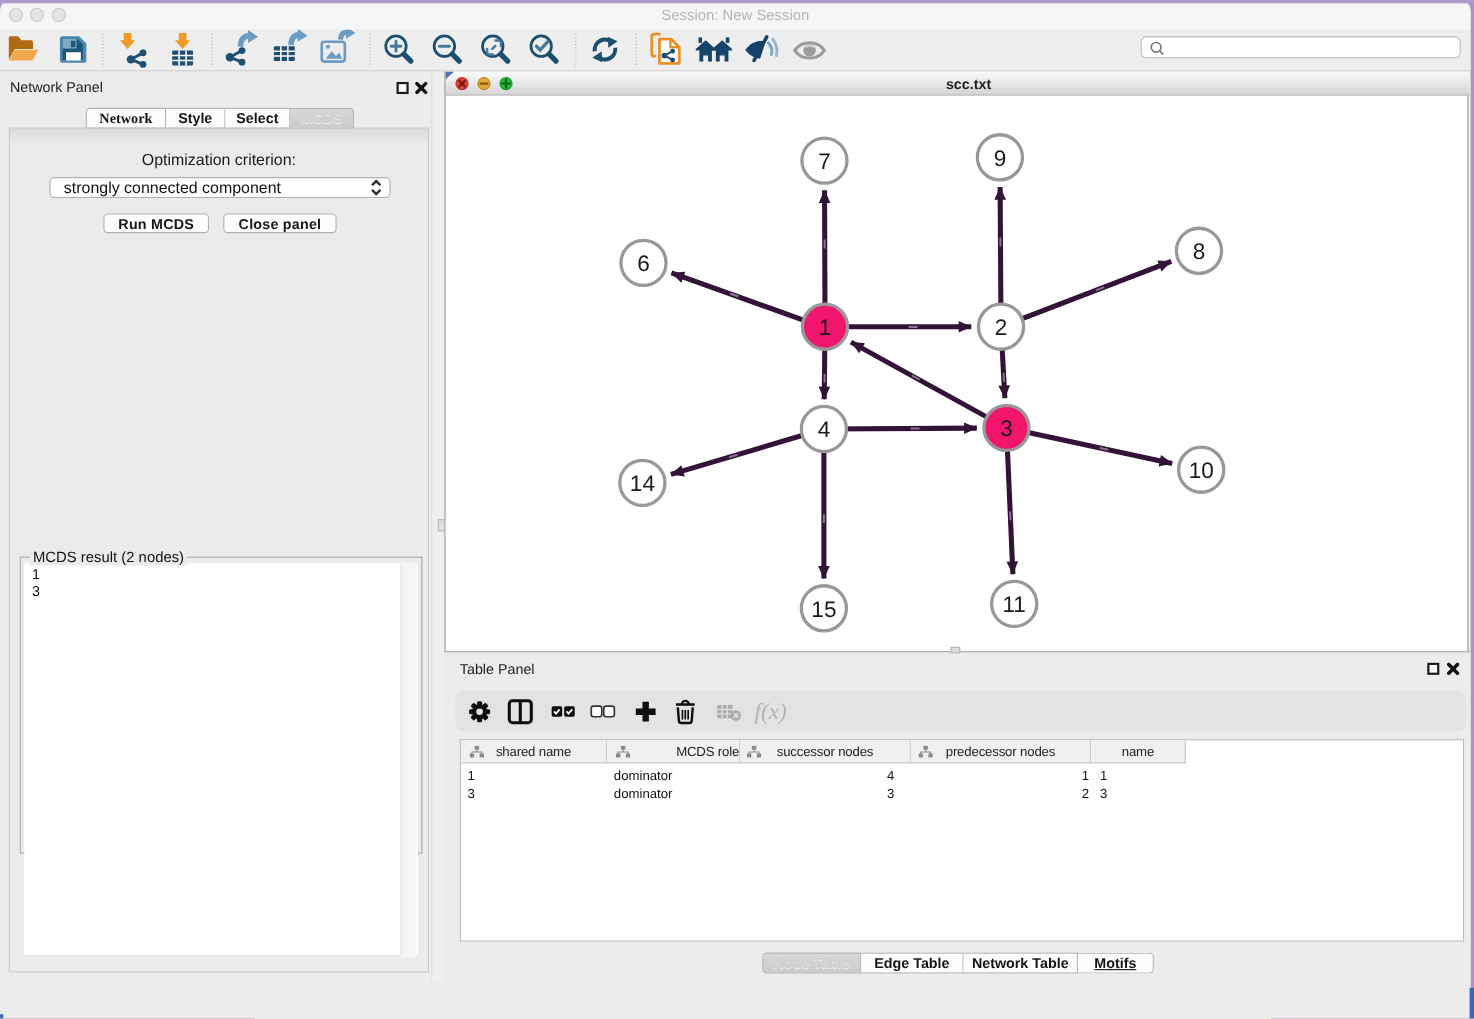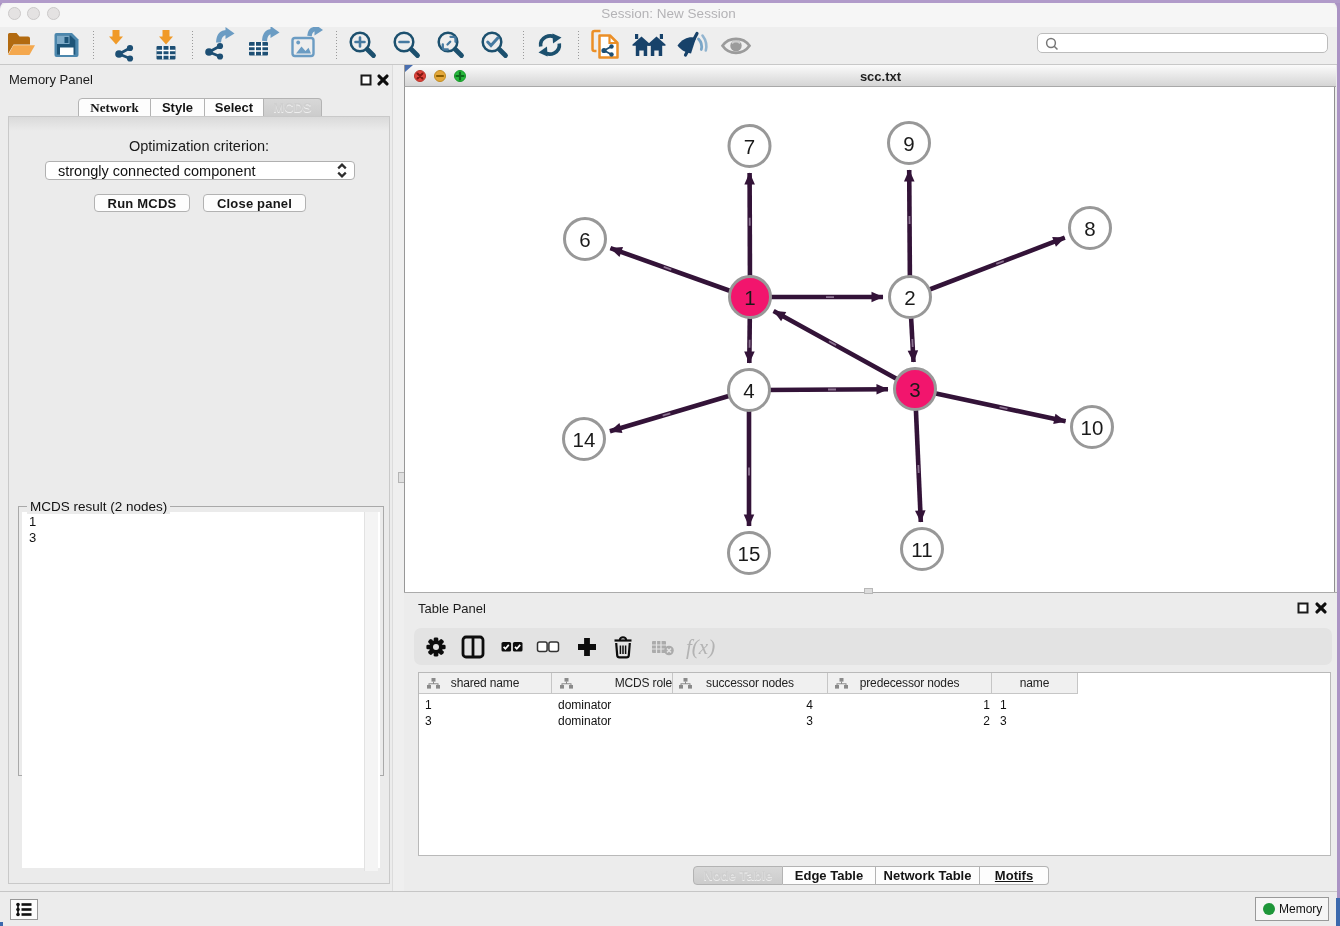--- a/index.html
+++ b/index.html
@@ -205,21 +205,21 @@
     </svg>
     <div id="searchbox">
       <svg width="20" height="18" style="position:absolute;left:4px;top:1px;" viewBox="0 0 20 18">
         <circle cx="9" cy="8" r="4.4" fill="none" stroke="#777" stroke-width="1.5"></circle>
         <line x1="12.2" y1="11.2" x2="15.5" y2="14.5" stroke="#777" stroke-width="1.5"></line>
       </svg>
     </div>
   </div>
 
   <div id="leftpanel">
-    <div class="paneltitle" style="position:absolute;left:9px;top:7px;">Memory Panel</div>
+    <div class="paneltitle" style="position:absolute;left:9px;top:7px;">Network Panel</div>
     <svg width="12" height="12" viewBox="0 0 12 12" style="position:absolute;left:360px;top:9px;">
       <rect x="1.5" y="1.5" width="9" height="9" fill="#fff" stroke="#1a1a1a" stroke-width="2"></rect>
     </svg>
     <svg width="12" height="12" viewBox="0 0 13 13" style="position:absolute;left:377px;top:9px;">
       <path d="M2.2 2.2 L10.8 10.8 M10.8 2.2 L2.2 10.8" stroke="#0d0d0d" stroke-width="3.4" stroke-linecap="round"></path>
     </svg>
     <div class="tab" style="left:78px; width:73px; border-radius:4px 0 0 0; border-left:1px solid #b3b3b3;font-family:Liberation Serif, serif;">Network</div>
     <div class="tab" style="left:151px; width:54px;">Style</div>
     <div class="tab" style="left:205px; width:59px;">Select</div>
     <div class="tab tabsel" style="left:264px; width:58px; border-radius:0 4px 0 0;">MCDS</div>
@@ -449,36 +449,17 @@
       <div class="td" style="left:254px; top:40px; width:140px; text-align:right;">3</div>
       <div class="td" style="left:409px; top:40px; width:162px; text-align:right;">2</div>
       <div class="td" style="left:581px; top:40px;">3</div>
     </div>
     <div class="btab tabsel" style="left:289px; width:90px; border-radius:4px 0 0 4px; border-left:1px solid #b3b3b3; background:linear-gradient(#d8d8d8,#cccccc); color:#cfcfcf; text-shadow:0 1px 0 #efefef;">Node Table</div>
     <div class="btab" style="left:379px; width:93px;">Edge Table</div>
     <div class="btab" style="left:472px; width:104px;">Network Table</div>
     <div class="btab" style="left:576px; width:69px; border-radius:0 4px 4px 0;text-decoration:underline;">Motifs</div>
   </div>
 
-  <div id="statusbar">
-    <div id="listbtn">
-      <svg width="26" height="19" viewBox="0 0 26 19">
-        <circle cx="7" cy="4.5" r="1.8" fill="#111"></circle>
-          <rect x="10.5" y="3.2" width="10" height="2.6" fill="#111"></rect>
-        <circle cx="7" cy="9.5" r="1.8" fill="#111"></circle>
-          <rect x="10.5" y="8.2" width="10" height="2.6" fill="#111"></rect>
-        <circle cx="7" cy="14.5" r="1.8" fill="#111"></circle>
-          <rect x="10.5" y="13.2" width="10" height="2.6" fill="#111"></rect>
-        <rect x="6.2" y="5" width="1.6" height="9" fill="#111"></rect>
-      </svg>
-    </div>
-    <div id="memorybtn">
-      <svg width="14" height="14" viewBox="0 0 14 14" style="position:absolute;left:6px;top:4px;">
-          <circle cx="7" cy="7" r="6" fill="#1e9639"></circle>
-        </svg>
-      <span style="position:absolute;left:23px;top:4px;font-size:12px;color:#111;">Memory</span>
-    </div>
-  </div>
 </div>
 
 <div class="abs" style="left:0;top:0;width:1340px;height:3px;background:#b19bca;"></div>
 <div class="abs" style="left:1336px;top:898px;width:4px;height:28px;background:#3c69ad;"></div>
 <div class="abs" style="left:0;top:922px;width:3px;height:4px;background:#3c69ad;"></div>
 
 </body></html>

